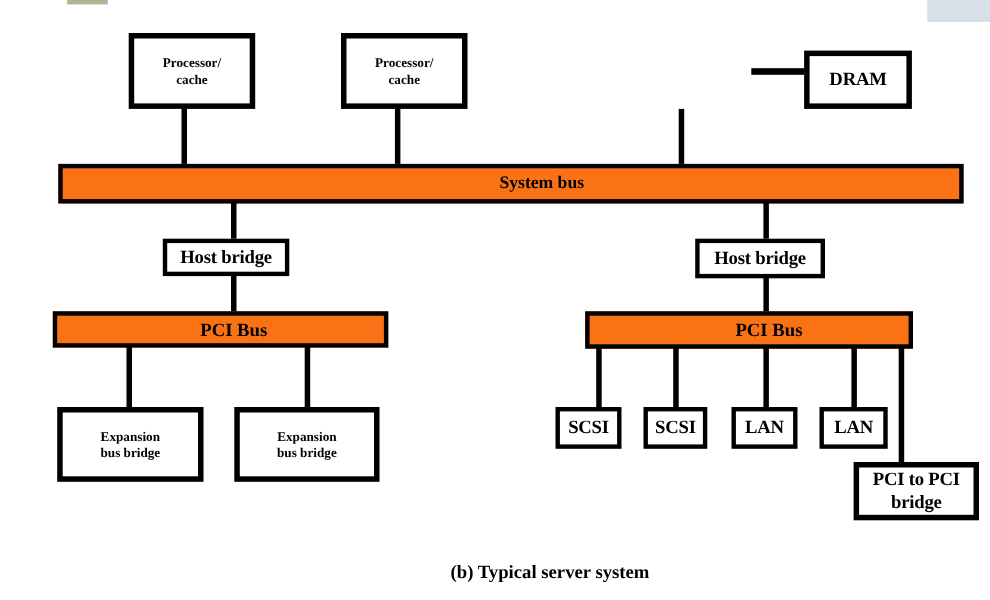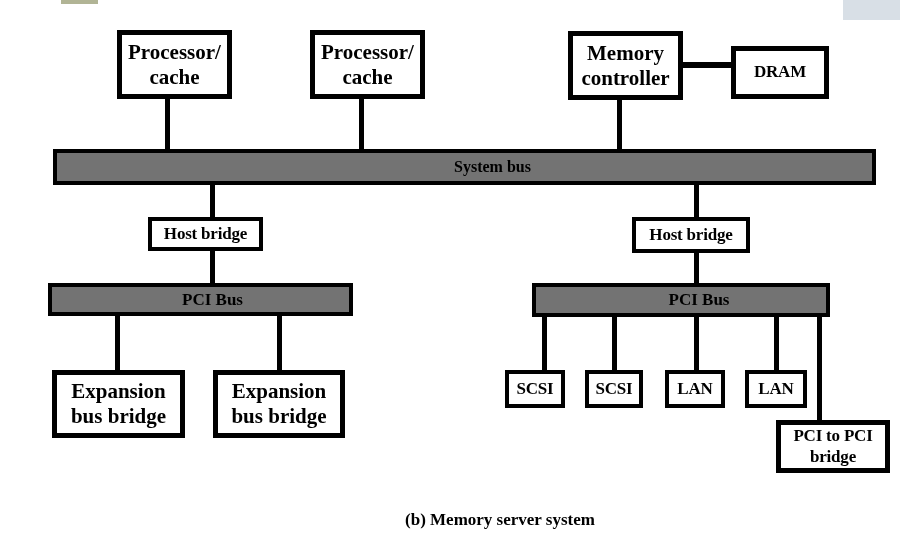--- a/index.html
+++ b/index.html
@@ -10,25 +10,25 @@
   
   .frag-tl{position:absolute;left:61px;top:0;width:37px;height:4px;background:#b1b495;}
   .frag-tr{position:absolute;left:843px;top:0;width:57px;height:20px;background:#d8dfe6;}
   
   .box{
     position:absolute;box-sizing:border-box;background:#ffffff;border:4px solid #000;
     display:flex;align-items:center;justify-content:center;text-align:center;
     font-weight:bold;color:#000;white-space:pre-line;line-height:1.18;overflow:hidden;
   }
   .b5{border-width:5px;}
-  .fs16{font-size:21px;}
+  .fs16{font-size:12px;}
   .fs17{font-size:17px;letter-spacing:-0.2px;}
   
   .bus{
-    position:absolute;box-sizing:border-box;background:#737373;border:4px solid #000;
+    position:absolute;box-sizing:border-box;background:#f97316;border:4px solid #000;
     display:flex;align-items:center;justify-content:center;
     font-weight:bold;font-size:16px;color:#000;overflow:hidden;
   }
   .bus .lbl{position:relative;}
   .off28{left:28px;} .off12{left:12px;} .off18{left:18px;}
   
   .vline{position:absolute;width:5px;background:#000;}
   .hline{position:absolute;height:6px;background:#000;}
   
   .caption{
@@ -41,22 +41,20 @@
 
 <div class="stage">
 
   <div class="frag-tl"></div>
   <div class="frag-tr"></div>
 
   <div class="box b5 fs16" style="left:117px;top:30px;width:115px;height:69px;">Processor/
 cache</div>
   <div class="box b5 fs16" style="left:310px;top:30px;width:115px;height:69px;">Processor/
 cache</div>
-  <div class="box b5 fs16" style="left:568px;top:31px;width:115px;height:69px;">Memory
-controller</div>
   <div class="box b5 fs17" style="left:731px;top:46px;width:98px;height:53px;text-align:center;">DRAM</div>
 
   <div class="vline" style="left:165px;top:98px;height:52px;"></div>
   <div class="vline" style="left:359px;top:98px;height:52px;"></div>
   <div class="vline" style="left:617px;top:99px;height:51px;"></div>
   <div class="hline" style="left:683px;top:62px;width:48px;"></div>
 
   <div class="bus" style="left:53px;top:149px;width:823px;height:36px;">
     <span class="lbl off28">System bus</span>
   </div>
@@ -92,15 +90,15 @@
   <div class="vline" style="left:817px;top:315px;height:124px;"></div>
 
   <div class="box fs17" style="left:505px;top:370px;width:60px;height:38px;">SCSI</div>
   <div class="box fs17" style="left:585px;top:370px;width:58px;height:38px;">SCSI</div>
   <div class="box fs17" style="left:665px;top:370px;width:60px;height:38px;">LAN</div>
   <div class="box fs17" style="left:745px;top:370px;width:62px;height:38px;">LAN</div>
 
   <div class="box b5 fs17" style="left:776px;top:420px;width:114px;height:53px;">PCI to PCI
 bridge</div>
 
-  <div class="caption">(b) Memory server system</div>
+  <div class="caption">(b) Typical server system</div>
 
 </div>
 
 </body></html>

